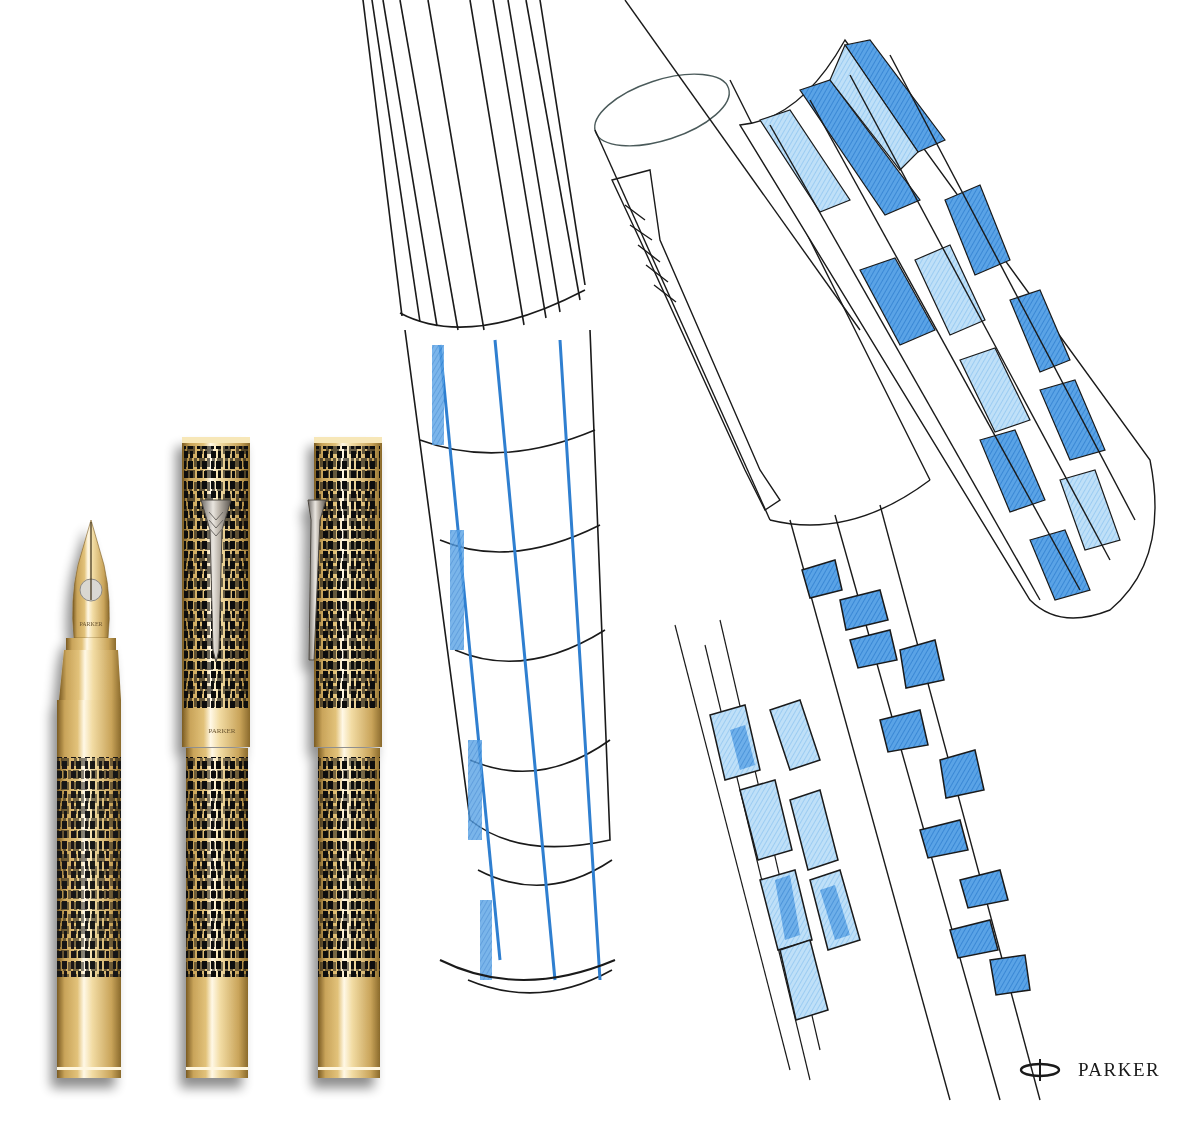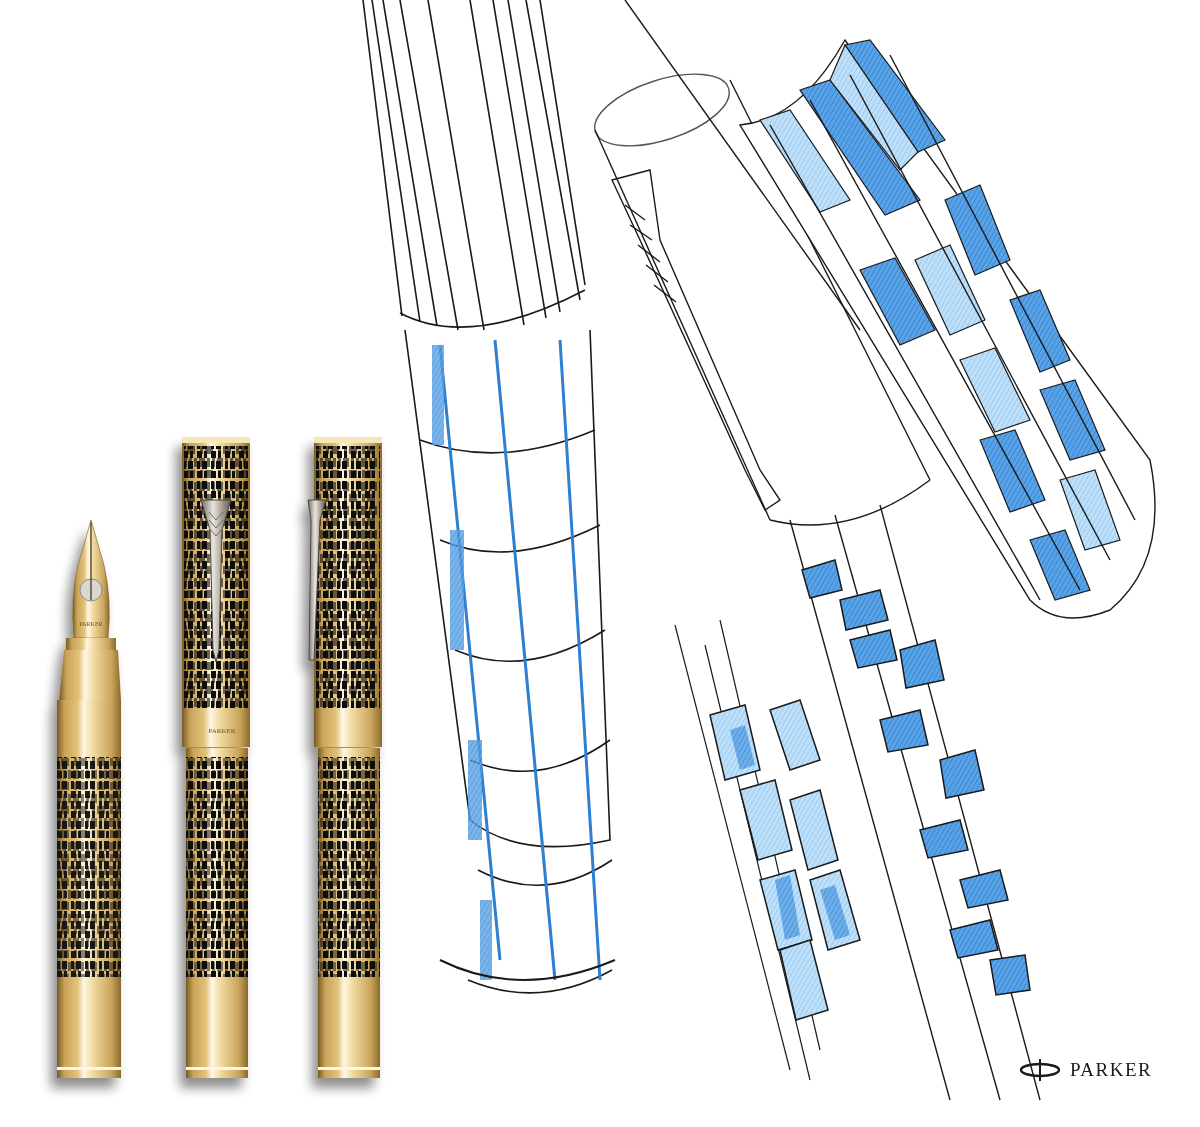--- a/index.html
+++ b/index.html
@@ -1,18 +1,18 @@
 <!DOCTYPE html>
 <html><head>
 <meta charset="utf-8">
 <style>
   html, body { margin: 0; padding: 0; background: #ffffff; }
   body { width: 1200px; height: 1127px; position: relative; overflow: hidden; font-family: "Liberation Serif", serif; }
   #art { position: absolute; left: 0; top: 0; }
-  .logo { position: absolute; left: 1018px; top: 1058px; display: flex; align-items: center; gap: 8px; text-align: center; }
+  .logo { position: absolute; left: 1018px; top: 1058px; display: flex; align-items: center; gap: 16px; text-align: center; }
   .logo-text { font-family: "Liberation Serif", serif; font-size: 19px; letter-spacing: 1.5px; color: #1a1a1a; }
 </style>
 </head>
 <body>
 
 <svg id="art" width="1200" height="1127" viewBox="0 0 1200 1127" xmlns="http://www.w3.org/2000/svg">
   <defs>
     <linearGradient id="gold" x1="0" x2="1" y1="0" y2="0">
       <stop offset="0" stop-color="#7a5b22"></stop>
       <stop offset="0.12" stop-color="#c9a45a"></stop>

